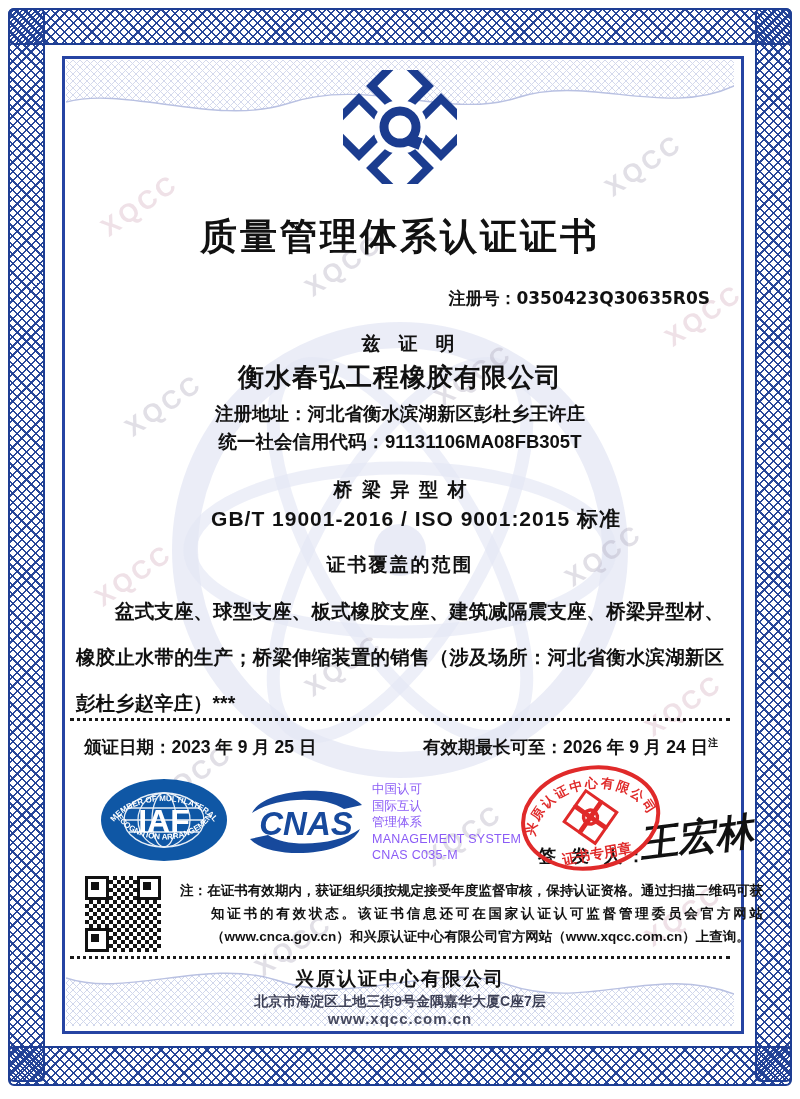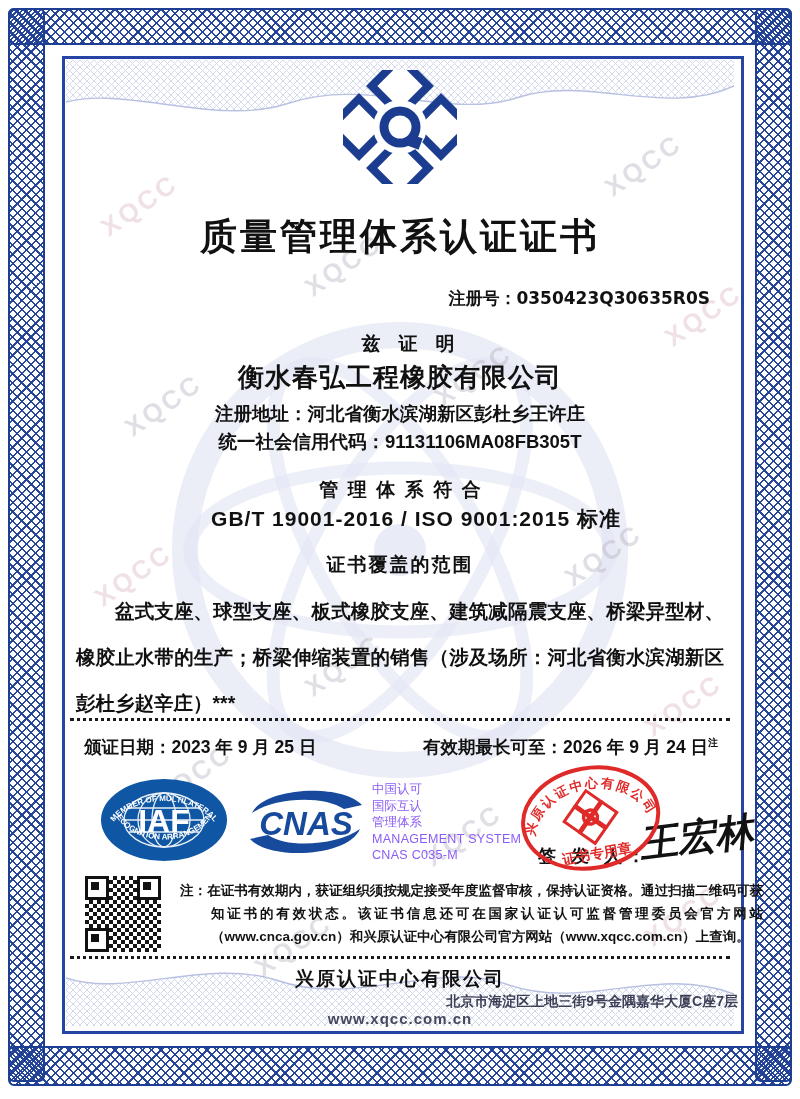--- a/index.html
+++ b/index.html
@@ -54,21 +54,21 @@
   .qr{top:876px;left:85px;width:76px;height:76px;z-index:5;position:absolute;
       background-image:repeating-conic-gradient(#141414 0% 25%, #fff 0% 50%);
       background-size:8px 8px;}
   .qr .finder{position:absolute;width:18px;height:18px;border:3.5px solid #111;background:#fff;}
   .qr .finder::after{content:"";position:absolute;left:3px;top:3px;width:8px;height:8px;background:#111;}
   .qr .f-tl{left:0;top:0;} .qr .f-tr{right:0;top:0;} .qr .f-bl{left:0;bottom:0;}
   .note{top:879px;left:180px;width:552px;font-size:13.5px;font-weight:bold;line-height:23px;
         text-align:justify;padding-left:2.3em;text-indent:-2.3em;}
   
   .f-company{top:966px;font-size:19px;font-weight:bold;letter-spacing:2px;}
-  .f-addr{top:993px;font-size:14px;font-weight:bold;color:#3c3f55;text-align:right;}
+  .f-addr{top:993px;font-size:14px;font-weight:bold;color:#3c3f55;}
   .f-www{top:1010px;font-size:15px;font-weight:bold;color:#46495e;letter-spacing:1px;}
 </style>
 </head>
 <body>
 
 <div class="page">
 
   <div class="band top"></div>
   <div class="band bottom"></div>
   <div class="band left"></div>
@@ -127,21 +127,21 @@
     <circle cx="57" cy="57" r="16" fill="none" stroke="#1b3c8f" stroke-width="9"></circle>
     <rect x="66" y="66" width="12" height="12" fill="#1b3c8f" transform="rotate(20 72 72)"></rect>
   </svg>
 
   <div class="abs center title">质量管理体系认证证书</div>
   <div class="abs reg">注册号：0350423Q30635R0S</div>
   <div class="abs center certify">兹证明</div>
   <div class="abs center company">衡水春弘工程橡胶有限公司</div>
   <div class="abs center addr">注册地址：河北省衡水滨湖新区彭杜乡王许庄</div>
   <div class="abs center code">统一社会信用代码：91131106MA08FB305T</div>
-  <div class="abs center sys">管理体系符合</div>
+  <div class="abs center sys">桥梁异型材</div>
   <div class="abs center std">GB/T 19001-2016 / ISO 9001:2015 标准</div>
   <div class="abs center scopeh">证书覆盖的范围</div>
   <div class="abs scope">盆式支座、球型支座、板式橡胶支座、建筑减隔震支座、桥梁异型材、橡胶止水带的生产；桥梁伸缩装置的销售（涉及场所：河北省衡水滨湖新区彭杜乡赵辛庄）***</div>
 
   <div class="abs dotline" style="top:718px;"></div>
 
   <div class="abs dates">
     <span>颁证日期：2023 年 9 月 25 日</span>
     <span><span>有效期最长可至：2026 年 9 月 24 日</span><sup>注</sup></span>
   </div>

